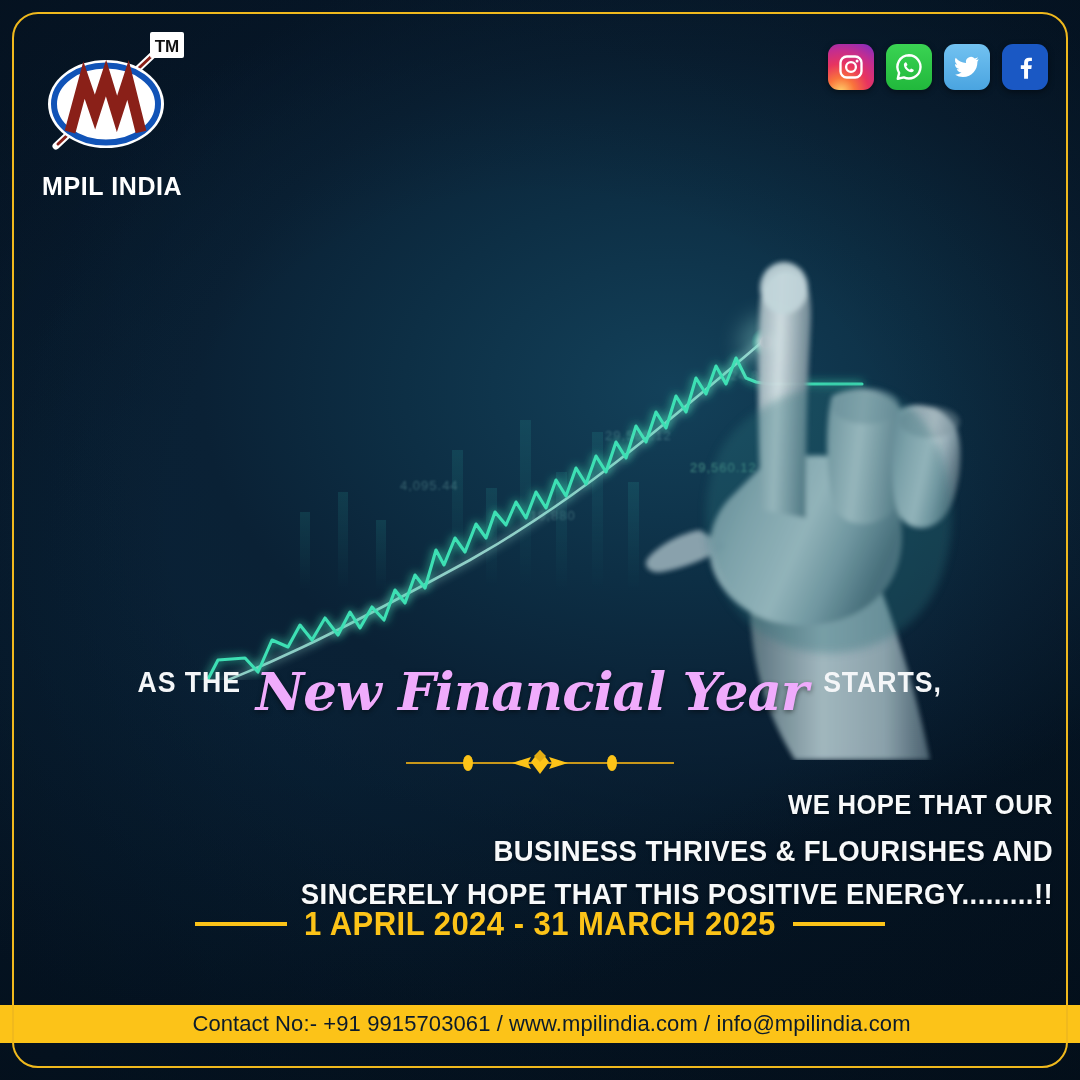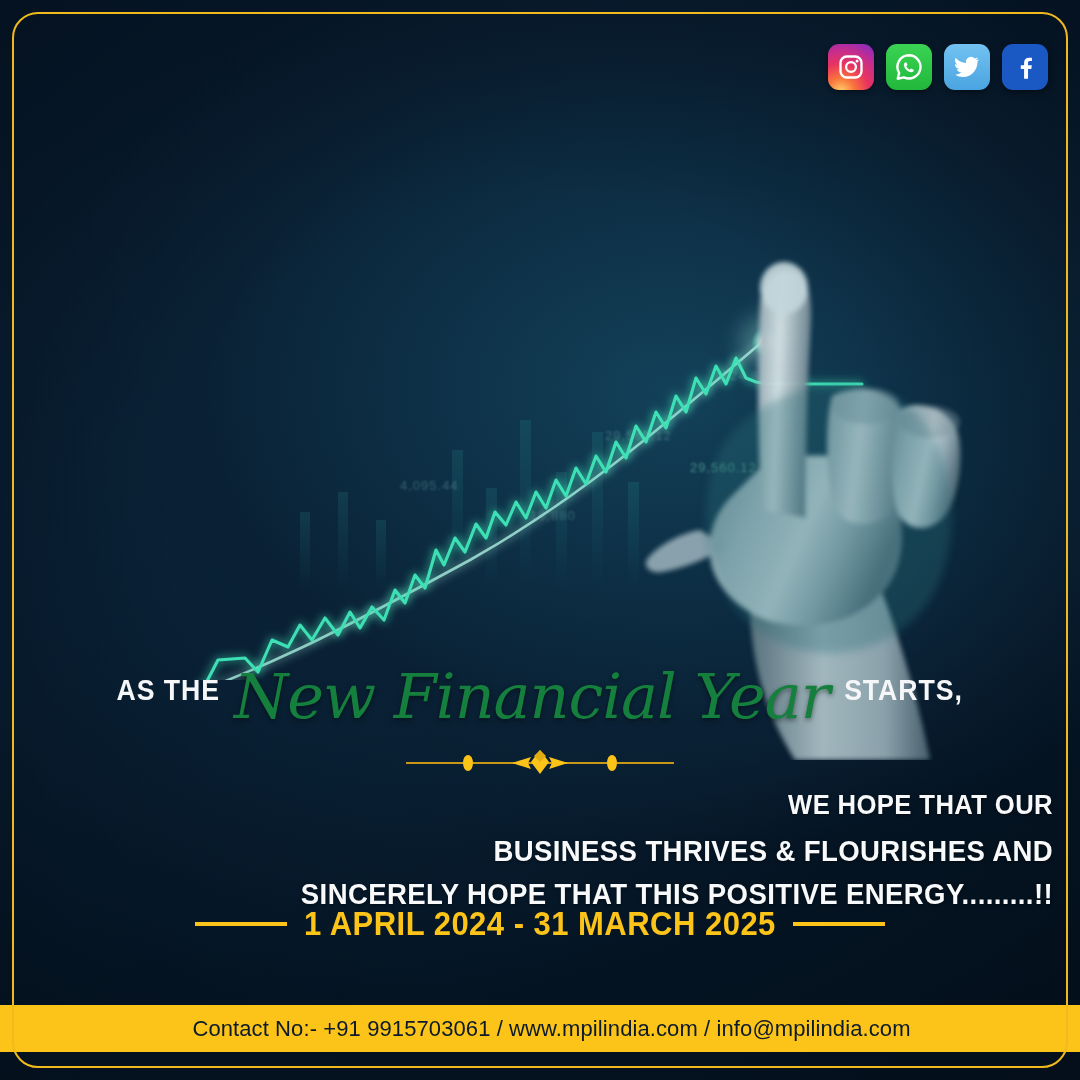--- a/index.html
+++ b/index.html
@@ -132,25 +132,25 @@
     color: #f4f6f8;
     font-weight: bold;
     font-size: 29px;
     letter-spacing: 1px;
     font-family: "Liberation Sans", sans-serif;
     transform: scaleX(0.92);
     display: inline-block;
     vertical-align: 18px;
   }
   .hl-script {
-    color: #15803d;
+    color: #f0abfc;
     font-family: "DejaVu Serif", serif;
     font-style: italic;
-    font-weight: normal;
-    font-size: 62px;
+    font-weight: bold;
+    font-size: 53px;
     letter-spacing: -1px;
     padding: 0 10px;
     text-shadow: 0 2px 5px rgba(0,0,0,0.45);
     display: inline-block;
   }
 
   
   .ornament {
     position: absolute;
     left: 50%;
@@ -204,21 +204,21 @@
     font-family: "Liberation Sans", sans-serif;
     transform: scaleX(0.94);
   }
 
   
   .footer-bar {
     position: absolute;
     left: 0;
     right: 0;
     top: 1005px;
-    height: 47px;
+    height: 38px;
     background: #fcc318;
     display: flex;
     align-items: center;
     justify-content: center;
     z-index: 50;
     padding-left: 23px;
   }
   .footer-text {
     color: #0b1b2c;
     font-size: 22px;
@@ -345,20 +345,41 @@
 
       <g filter="url(#handblur2)" opacity="0.34">
         <path d="M120,250 C 96,300 100,380 150,424 C 210,476 310,456 340,380
              C 366,312 348,230 300,200 C 240,164 150,196 120,250 Z" fill="#2c6f78"></path>
       </g>
     </svg>
   </div>
 
   <div class="bg-vignette"></div>
 
+  <div class="logo-block">
+    <div class="logo-mark">
+      <svg width="155" height="140" viewBox="0 0 155 140">
+
+        <line x1="18" y1="118" x2="120" y2="22" stroke="#ffffff" stroke-width="7" stroke-linecap="round"></line>
+        <line x1="20" y1="116" x2="118" y2="24" stroke="#8a2018" stroke-width="3" stroke-linecap="round"></line>
+
+        <ellipse cx="68" cy="76" rx="58" ry="44" fill="#ffffff"></ellipse>
+
+        <ellipse cx="68" cy="76" rx="52" ry="38.5" fill="none" stroke="#1153b7" stroke-width="6"></ellipse>
+
+        <ellipse cx="68" cy="76" rx="47" ry="34" fill="#ffffff"></ellipse>
+
+        <path d="M32,104 L46,52 L57,84 L68,50 L79,86 L90,52 L103,104" fill="none" stroke="#8a2018" stroke-width="11" stroke-linejoin="miter" stroke-linecap="butt"></path>
+
+        <rect x="112" y="4" width="34" height="26" rx="2" fill="#ffffff"></rect>
+        <text x="129" y="24" text-anchor="middle" font-family="Liberation Sans, sans-serif" font-size="17" font-weight="bold" fill="#111111">TM</text>
+      </svg>
+    </div>
+    <div class="logo-name">MPIL INDIA</div>
+  </div>
 
   <div class="social-row">
 
     <div class="social-btn ig">
       <svg width="28" height="28" viewBox="0 0 24 24">
         <rect x="3" y="3" width="18" height="18" rx="5.4" fill="none" stroke="#ffffff" stroke-width="2"></rect>
         <circle cx="12" cy="12" r="4.2" fill="none" stroke="#ffffff" stroke-width="2"></circle>
         <circle cx="17.2" cy="6.8" r="1.3" fill="#ffffff"></circle>
       </svg>
     </div>

